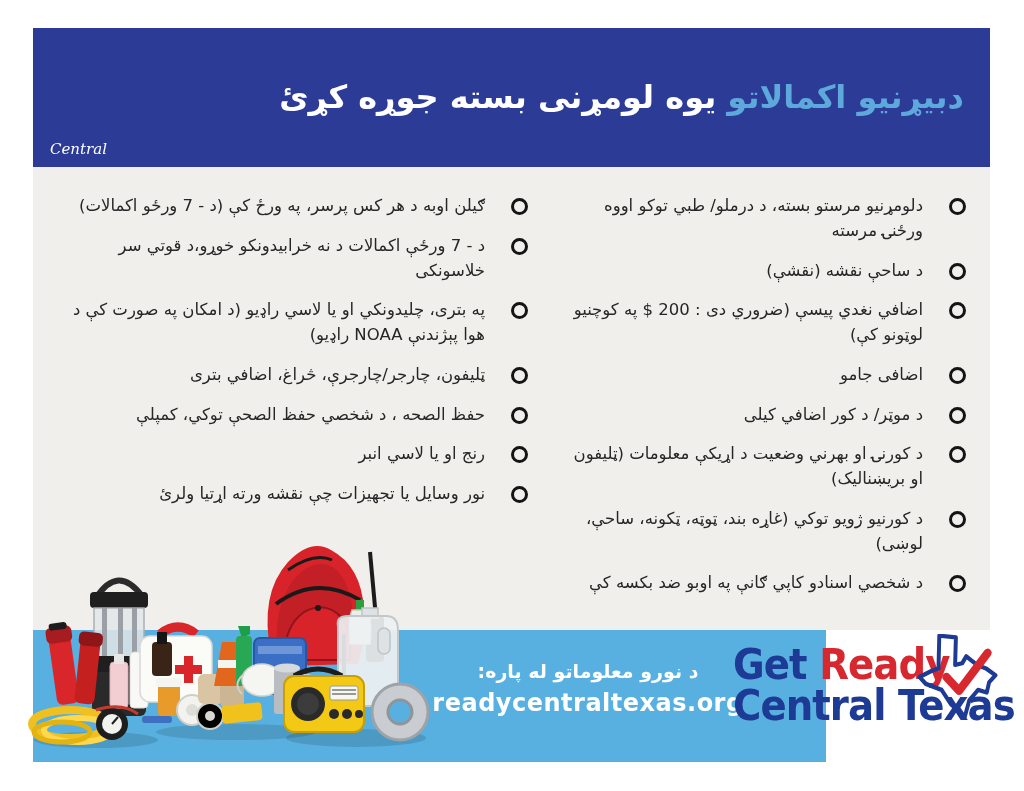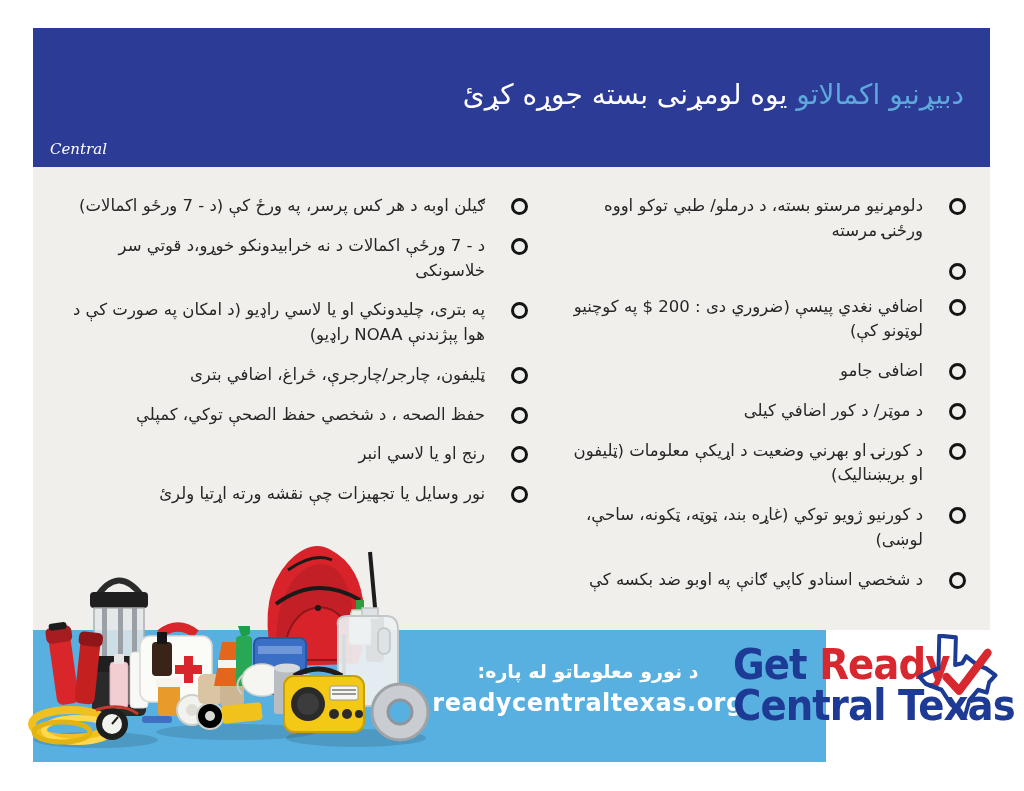--- a/index.html
+++ b/index.html
@@ -8,21 +8,21 @@
     overflow:hidden; font-family:"DejaVu Sans", sans-serif;
   }
 
   
   .header {
     position:absolute; left:33px; top:28px; width:957px; height:139px;
     background:#2c3b96;
   }
   .title {
     position:absolute; right:26px; top:50px; direction:rtl; text-align:right;
-    font-size:28px; font-weight:normal; color:#ffffff; white-space:nowrap;
+    font-size:32px; font-weight:bold; color:#ffffff; white-space:nowrap;
     letter-spacing:0;
   }
   .title .hl { color:#5da9dc; }
   .pashto-label {
     position:absolute; left:17px; bottom:9px; color:#ffffff;
     font-family:"DejaVu Serif", serif; font-style:italic; font-size:15px;
   }
 
   
   .body-area {
@@ -88,20 +88,21 @@
   <div class="body-area">
     <div class="columns">
 
       <div class="col-right">
         <div class="check-item">
           <span class="checkbox"></span>
           <span class="item-text">دلومړنیو مرستو بسته، د درملو/ طبي توکو اووه ورځنۍ مرسته</span>
         </div>
         <div class="check-item">
           <span class="checkbox"></span>
+          <span class="item-text">د ساحې نقشه (نقشې)</span>
         </div>
         <div class="check-item">
           <span class="checkbox"></span>
           <span class="item-text">اضافي نغدي پیسې (ضروري دی : 200 $ په کوچنیو لوټونو کې)</span>
         </div>
         <div class="check-item">
           <span class="checkbox"></span>
           <span class="item-text">اضافی جامو</span>
         </div>
         <div class="check-item">

